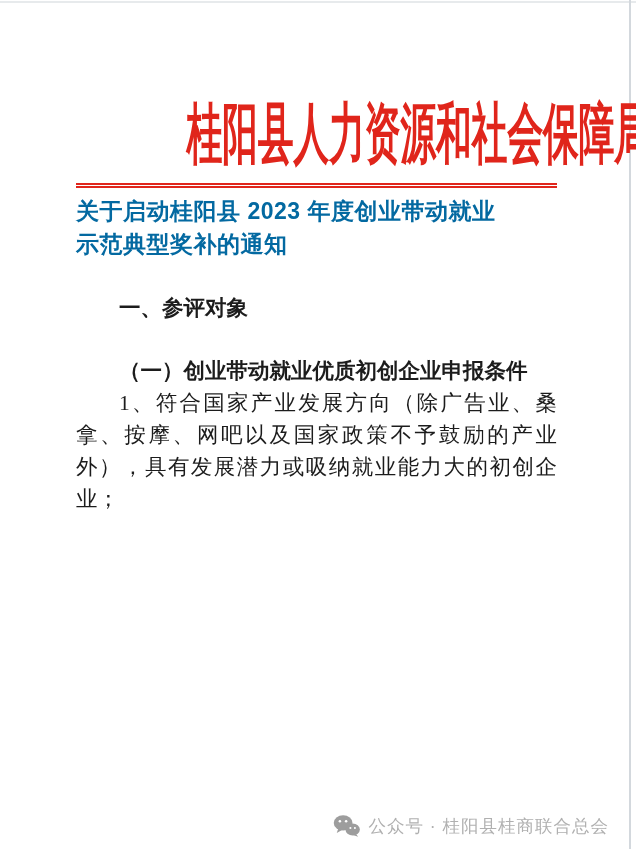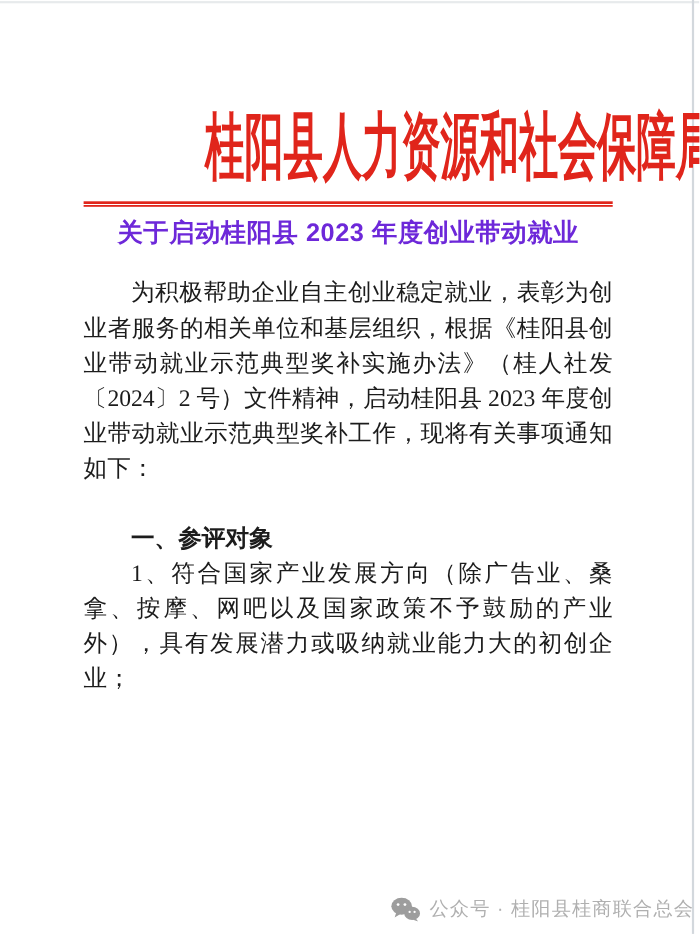--- a/index.html
+++ b/index.html
@@ -32,35 +32,35 @@
     height:5px;width:100%;
     background:linear-gradient(to bottom,
       var(--header-red,#e0251b) 0 48%,
       #ffffff 48% 66%,
       var(--header-red,#e0251b) 66% 100%);
   }
   .title{
     margin:7px 0 0 0;
     font-size:23px;line-height:33px;
     font-weight:bold;
-    text-align:center;
-    color:#6d28d9;
+    text-align:left;
+    color:#0369a1;
     font-family:"Liberation Sans","DejaVu Sans",sans-serif;
     letter-spacing:0.5px;
   }
   .content{
     margin-top:22px;
     font-size:21.5px;line-height:32px;
   }
   .blk{margin:0;text-indent:2em;text-align:justify;}
   .blk.heading,.blk.subheading{font-weight:bold;margin-top:31px;}
   .footer{
     position:absolute;
-    right:5px;bottom:11px;
-    display:flex;align-items:flex-end;gap:8px;
+    right:27px;bottom:11px;
+    display:flex;align-items:flex-start;gap:8px;
     font-family:"Liberation Sans","DejaVu Sans",sans-serif;
     font-size:17.5px;
     color:var(--footer-gray,#b0b0b0);
     letter-spacing:1px;
   }
   .wechat-icon{display:block;}
 </style>
 </head>
 <body>
 
@@ -68,25 +68,26 @@
   <div class="edge-top"></div>
   <div class="edge-right"></div>
 
   <div class="doc">
     <div class="letterhead">桂阳县人力资源和社会保障局</div>
 
     <div class="red-rule"></div>
 
     <h1 class="title">
       <span>关于启动桂阳县 2023 年度创业带动就业</span><br>
+      <span>示范典型奖补的通知</span>
     </h1>
 
     <div class="content">
-        <p class="blk paragraph">为积极帮助企业自主创业稳定就业，表彰为创业者服务的相关单位和基层组织，根据《桂阳县创业带动就业示范典型奖补实施办法》（桂人社发〔2024〕2 号）文件精神，启动桂阳县 2023 年度创业带动就业示范典型奖补工作，现将有关事项通知如下：</p>
         <p class="blk heading">一、参评对象</p>
+        <p class="blk subheading">（一）创业带动就业优质初创企业申报条件</p>
         <p class="blk paragraph">1、符合国家产业发展方向（除广告业、桑拿、按摩、网吧以及国家政策不予鼓励的产业外），具有发展潜力或吸纳就业能力大的初创企业；</p>
       </div>
 
   </div>
 
   <div class="footer">
     <svg class="wechat-icon" width="27" height="23" viewBox="0 0 36 30" aria-hidden="true">
       <ellipse cx="13.5" cy="11.5" rx="12.5" ry="10.2" fill="#9d9d9d"></ellipse>
       <polygon points="7,19 5,25 12,21" fill="#9d9d9d"></polygon>
       <circle cx="9.2" cy="9.4" r="1.7" fill="#ffffff"></circle>

